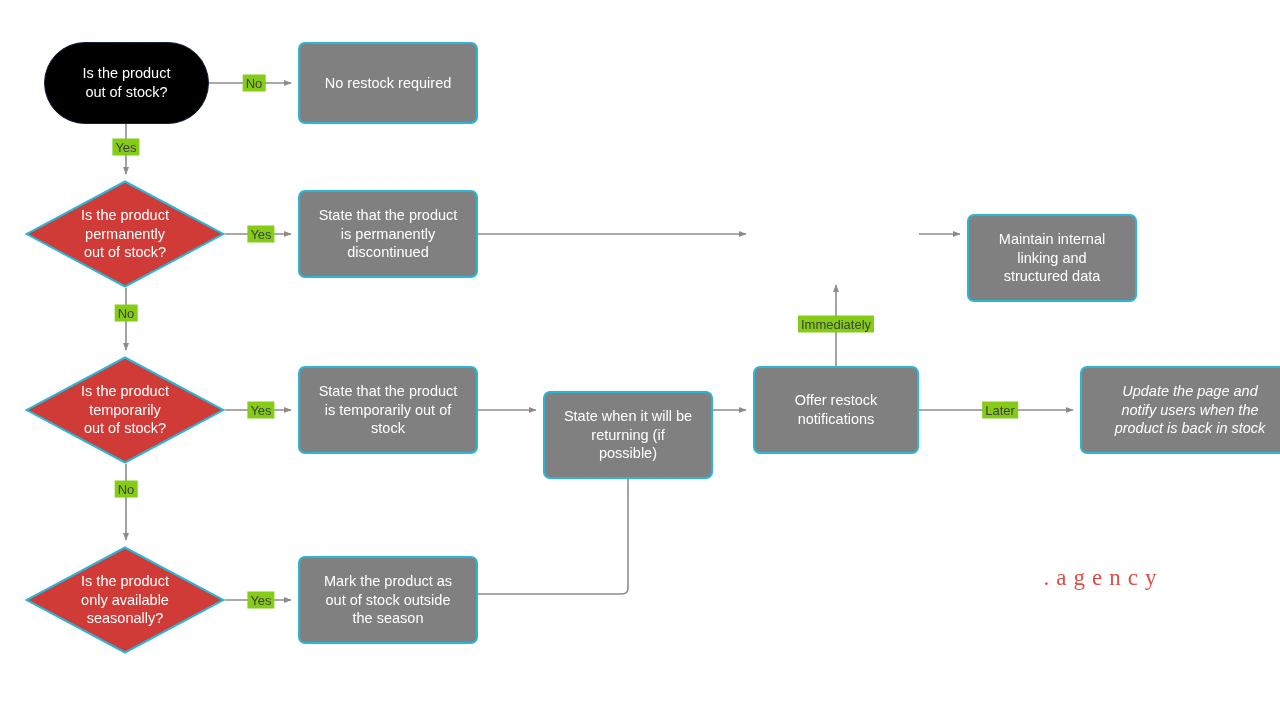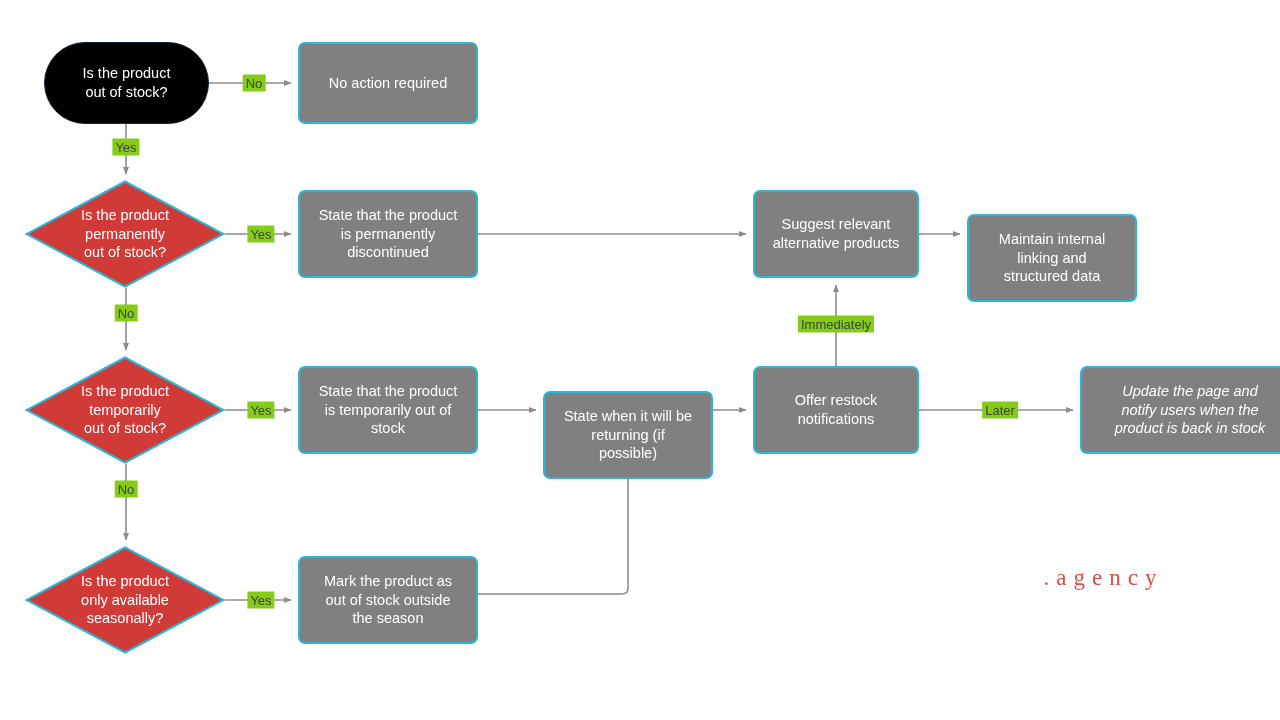--- a/index.html
+++ b/index.html
@@ -174,42 +174,38 @@
       <path d="M478,594 L622,594 Q628,594 628,588 L628,461" marker-end="url(#arrow)"></path>
     </g>
   </svg>
 
   <div class="node terminal" style="left: 44px; top: 42px; width: 165px; height: 82px;">
     <span class="label">Is the product
 out of stock?</span>
   </div>
 
   <div class="node process" style="left: 298px; top: 42px; width: 180px; height: 82px;">
-    <span class="label">No action required</span>
+    <span class="label">No restock required</span>
   </div>
 
   <div class="node decision" style="left: 25px; top: 180px; width: 200px; height: 108px;">
     <svg class="diamond-shape" viewBox="0 0 200 108" preserveAspectRatio="none">
       <polygon points="100,1.5 198.5,54 100,106.5 1.5,54" fill="#D03A37" stroke="#29B6D8" stroke-width="2"></polygon>
     </svg>
     <span class="label">Is the product
 permanently
 out of stock?</span>
   </div>
 
   <div class="node process" style="left: 298px; top: 190px; width: 180px; height: 88px;">
     <span class="label">State that the product
 is permanently
 discontinued</span>
   </div>
 
-  <div class="node process" style="left: 753px; top: 190px; width: 166px; height: 88px;">
-    <span class="label">Suggest relevant
-alternative products</span>
-  </div>
 
   <div class="node process" style="left: 967px; top: 190px; width: 170px; height: 88px; margin-top: 24px;">
     <span class="label">Maintain internal
 linking and
 structured data</span>
   </div>
 
   <div class="node decision" style="left: 25px; top: 356px; width: 200px; height: 108px;">
     <svg class="diamond-shape" viewBox="0 0 200 108" preserveAspectRatio="none">
       <polygon points="100,1.5 198.5,54 100,106.5 1.5,54" fill="#D03A37" stroke="#29B6D8" stroke-width="2"></polygon>

